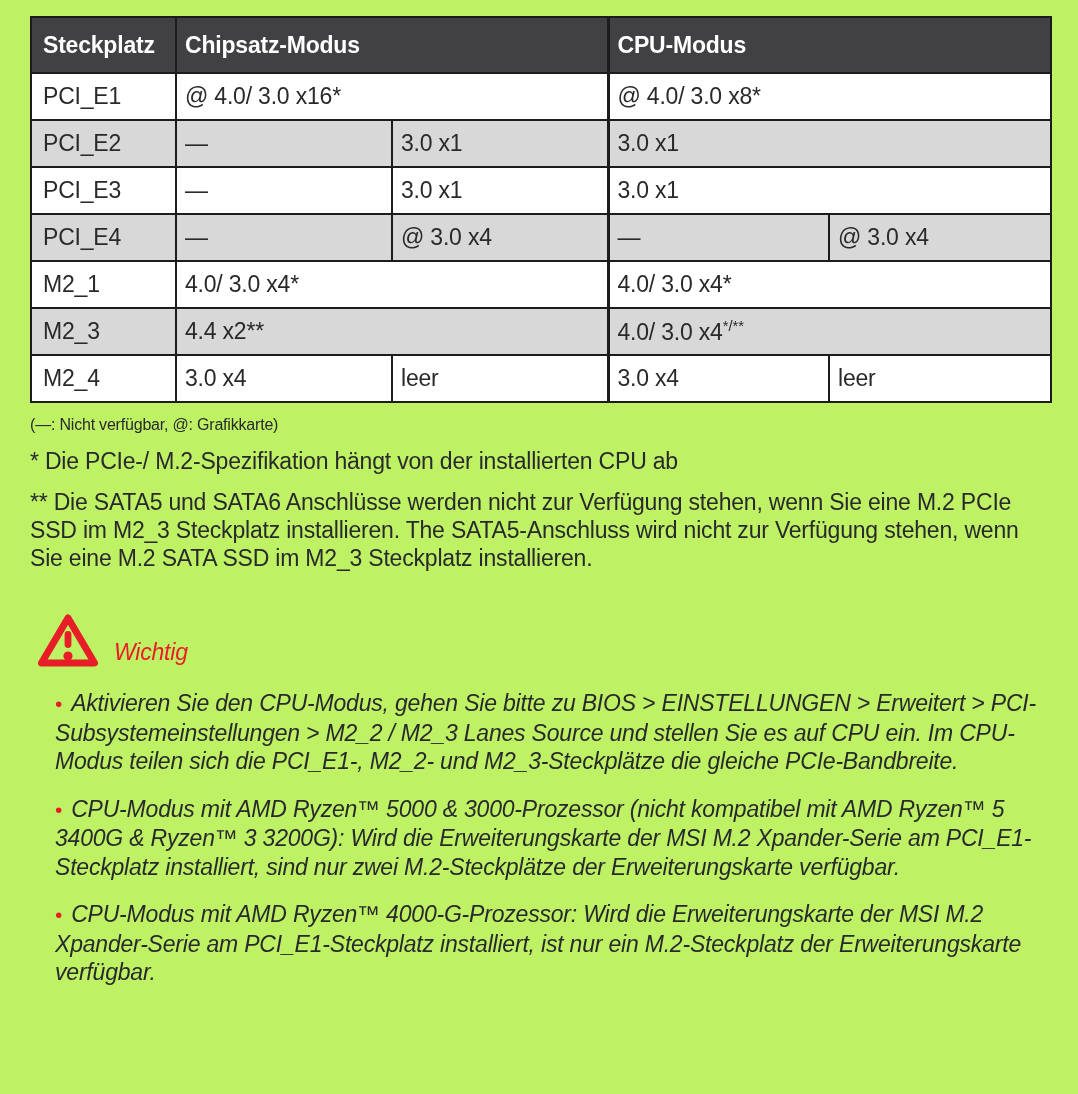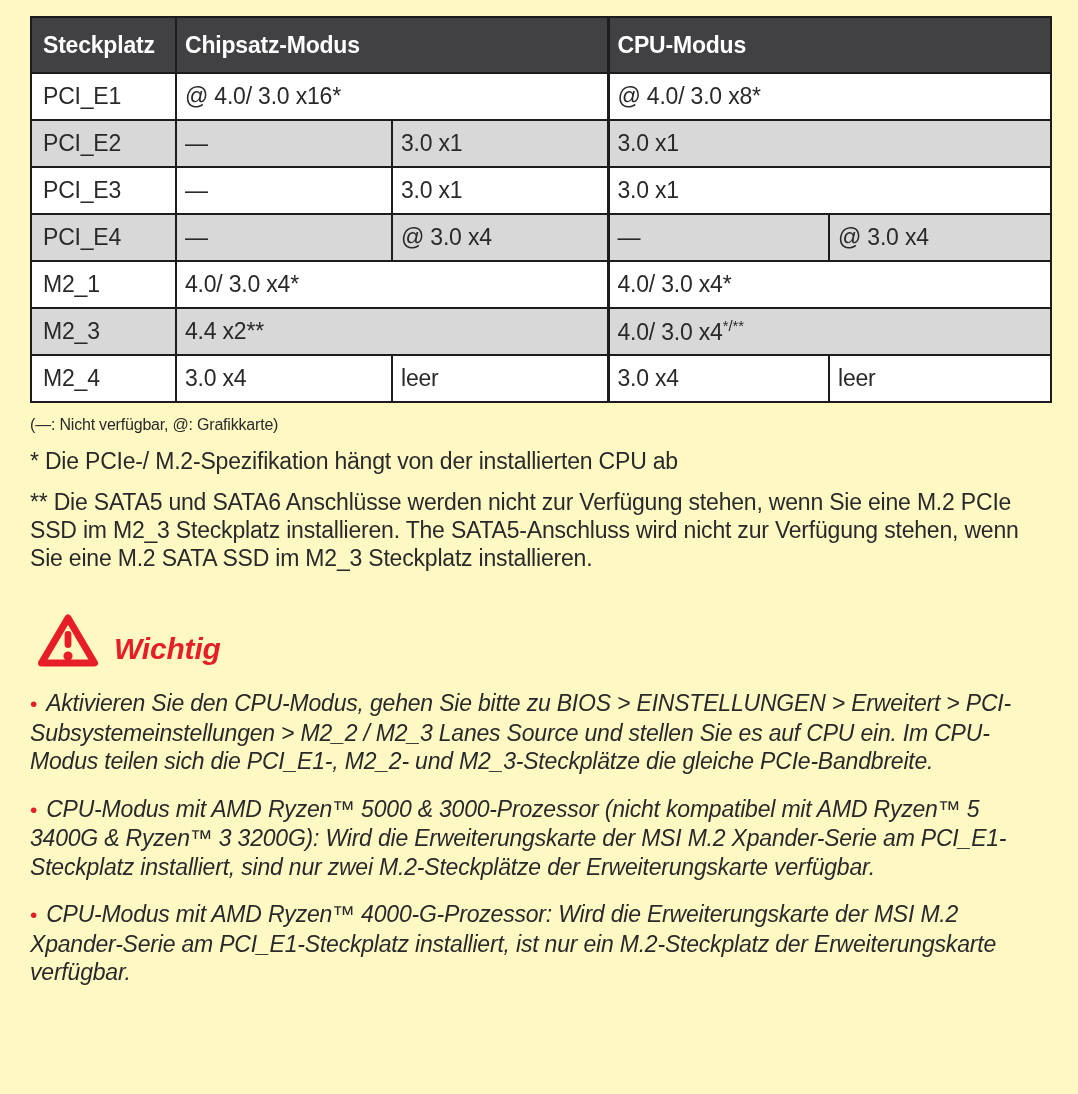--- a/index.html
+++ b/index.html
@@ -1,21 +1,21 @@
 <!DOCTYPE html>
 <html><head>
 <meta charset="utf-8">
 <style>
   * { margin: 0; padding: 0; box-sizing: border-box; }
   html, body { background: #ffffff; }
   .page {
     position: relative;
     width: 1078px;
     height: 1094px;
-    background: #fef9c3;
+    background: #bef264;
     overflow: hidden;
     padding: 16px 28px 0 30px;
     font-family: "Liberation Sans", sans-serif;
     color: #29292c;
     letter-spacing: -0.2px;
   }
 
   
   table.slots {
     border-collapse: collapse;
@@ -59,31 +59,32 @@
   .warning-header {
     margin-top: 32px;
     margin-left: 6px;
     display: flex;
     align-items: flex-end;
     gap: 14px;
     height: 66px;
   }
   .warning-icon svg { display: block; }
   .warning-title {
-    font-size: 30px;
-    font-weight: bold;
+    font-size: 23px;
+    font-weight: normal;
     font-style: italic;
     color: #e71e28;
     padding-bottom: 4px;
   }
   .bullet {
     margin-top: 19px;
     font-size: 23px;
     font-style: italic;
     line-height: 28.5px;
+    margin-left: 25px;
   }
   .bullet .dot {
     color: #e71e28;
     font-style: normal;
     margin-right: 9px;
     font-size: 21px;
   }
 </style>
 </head>
 <body>

